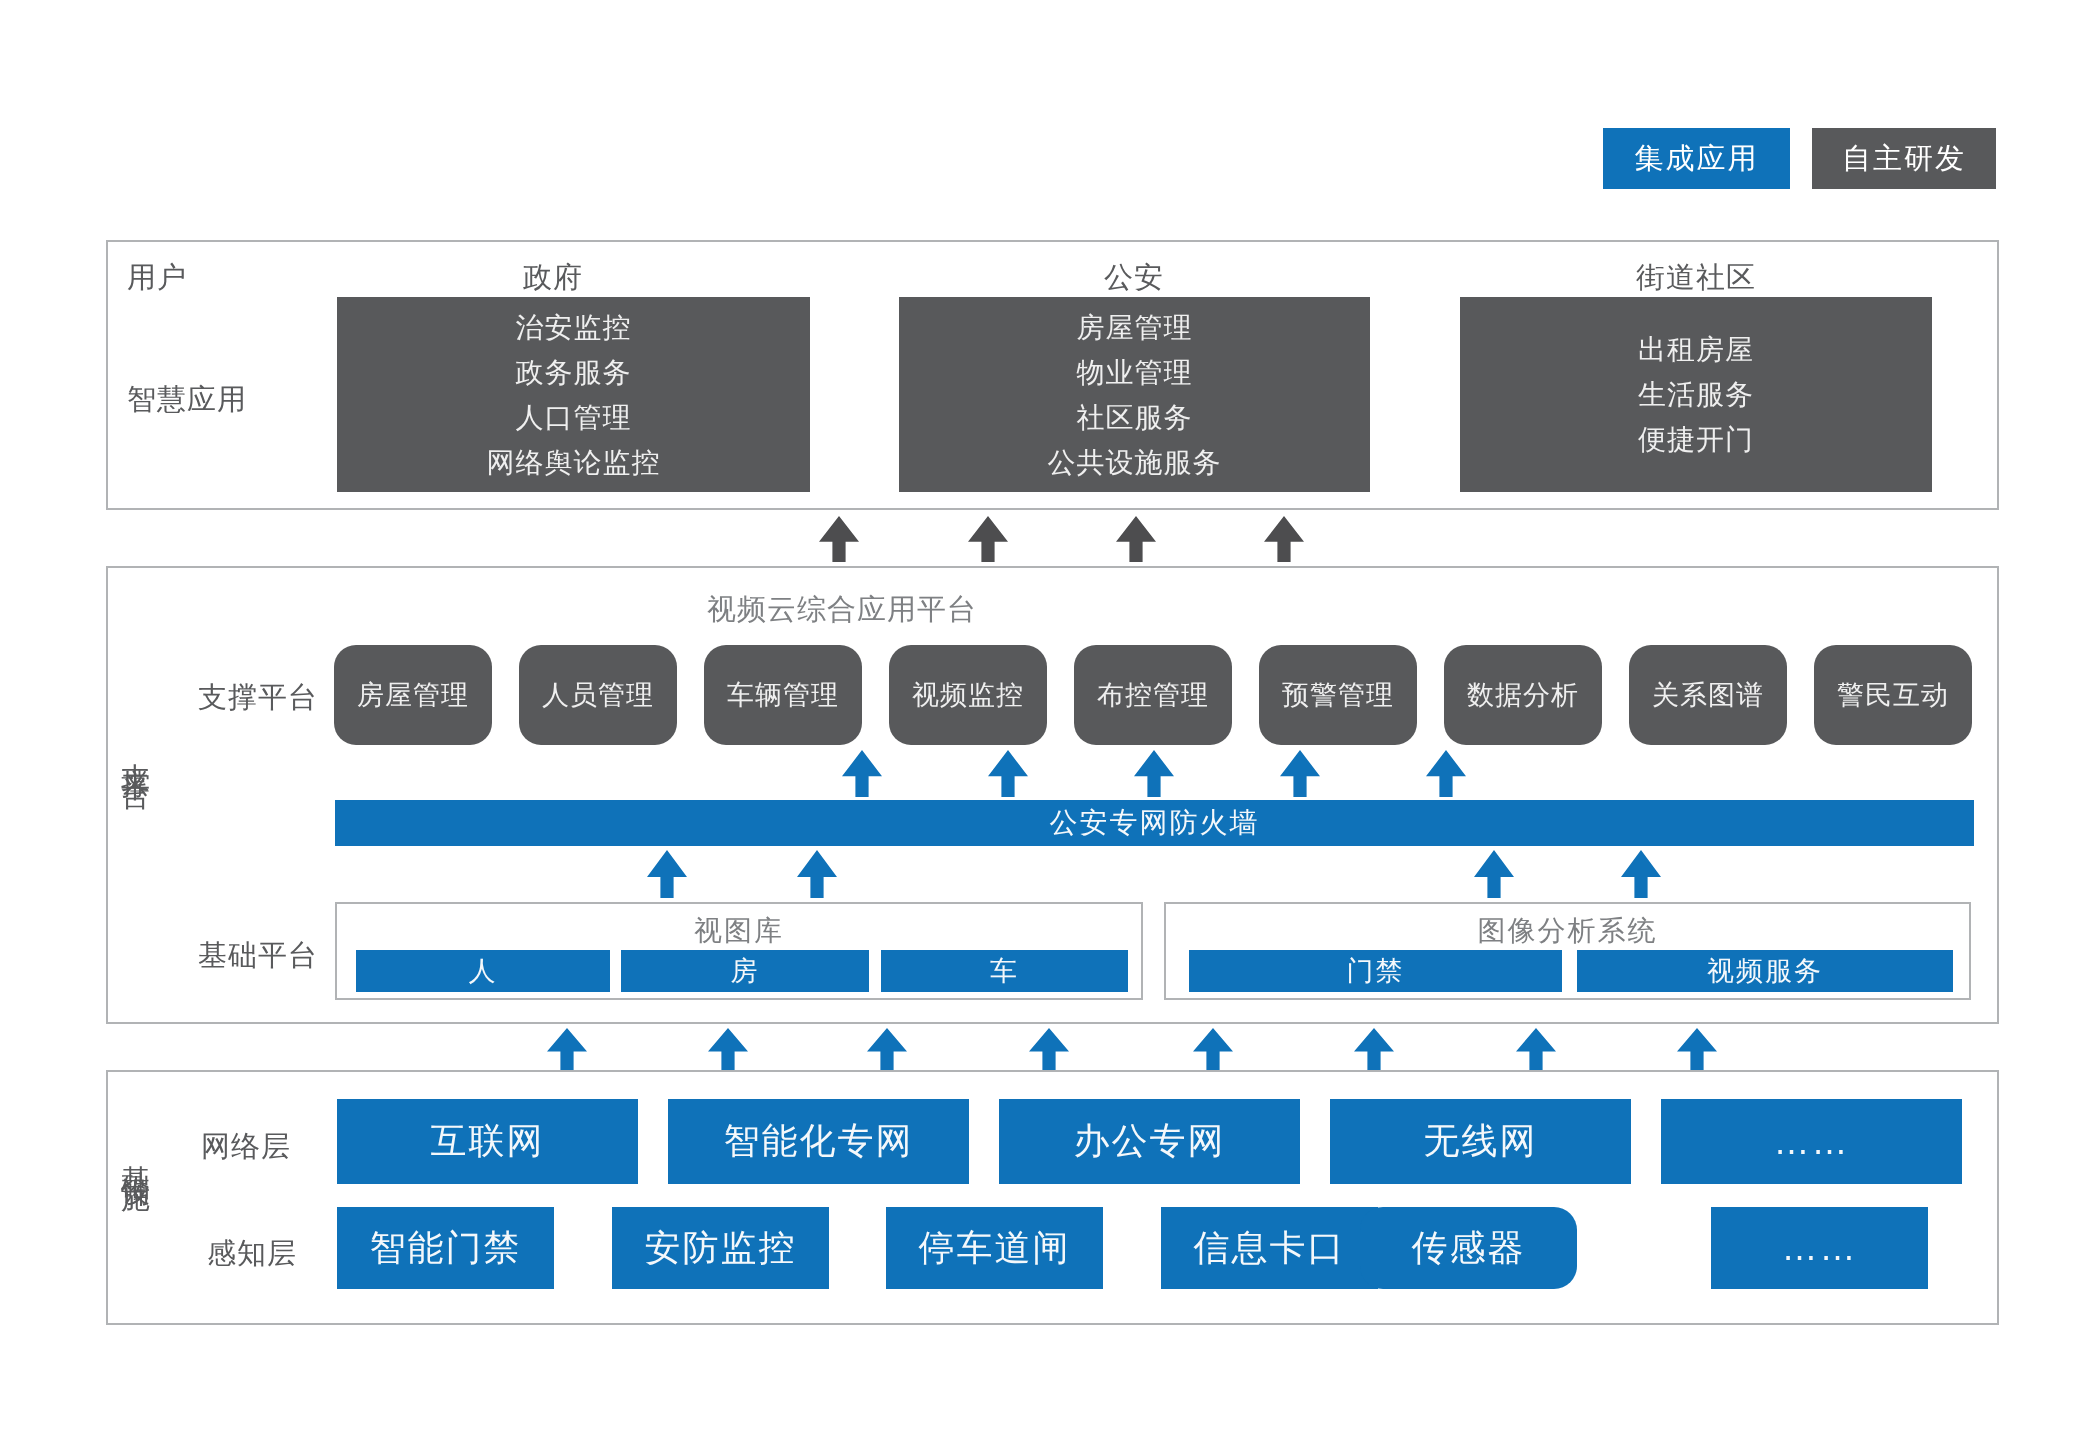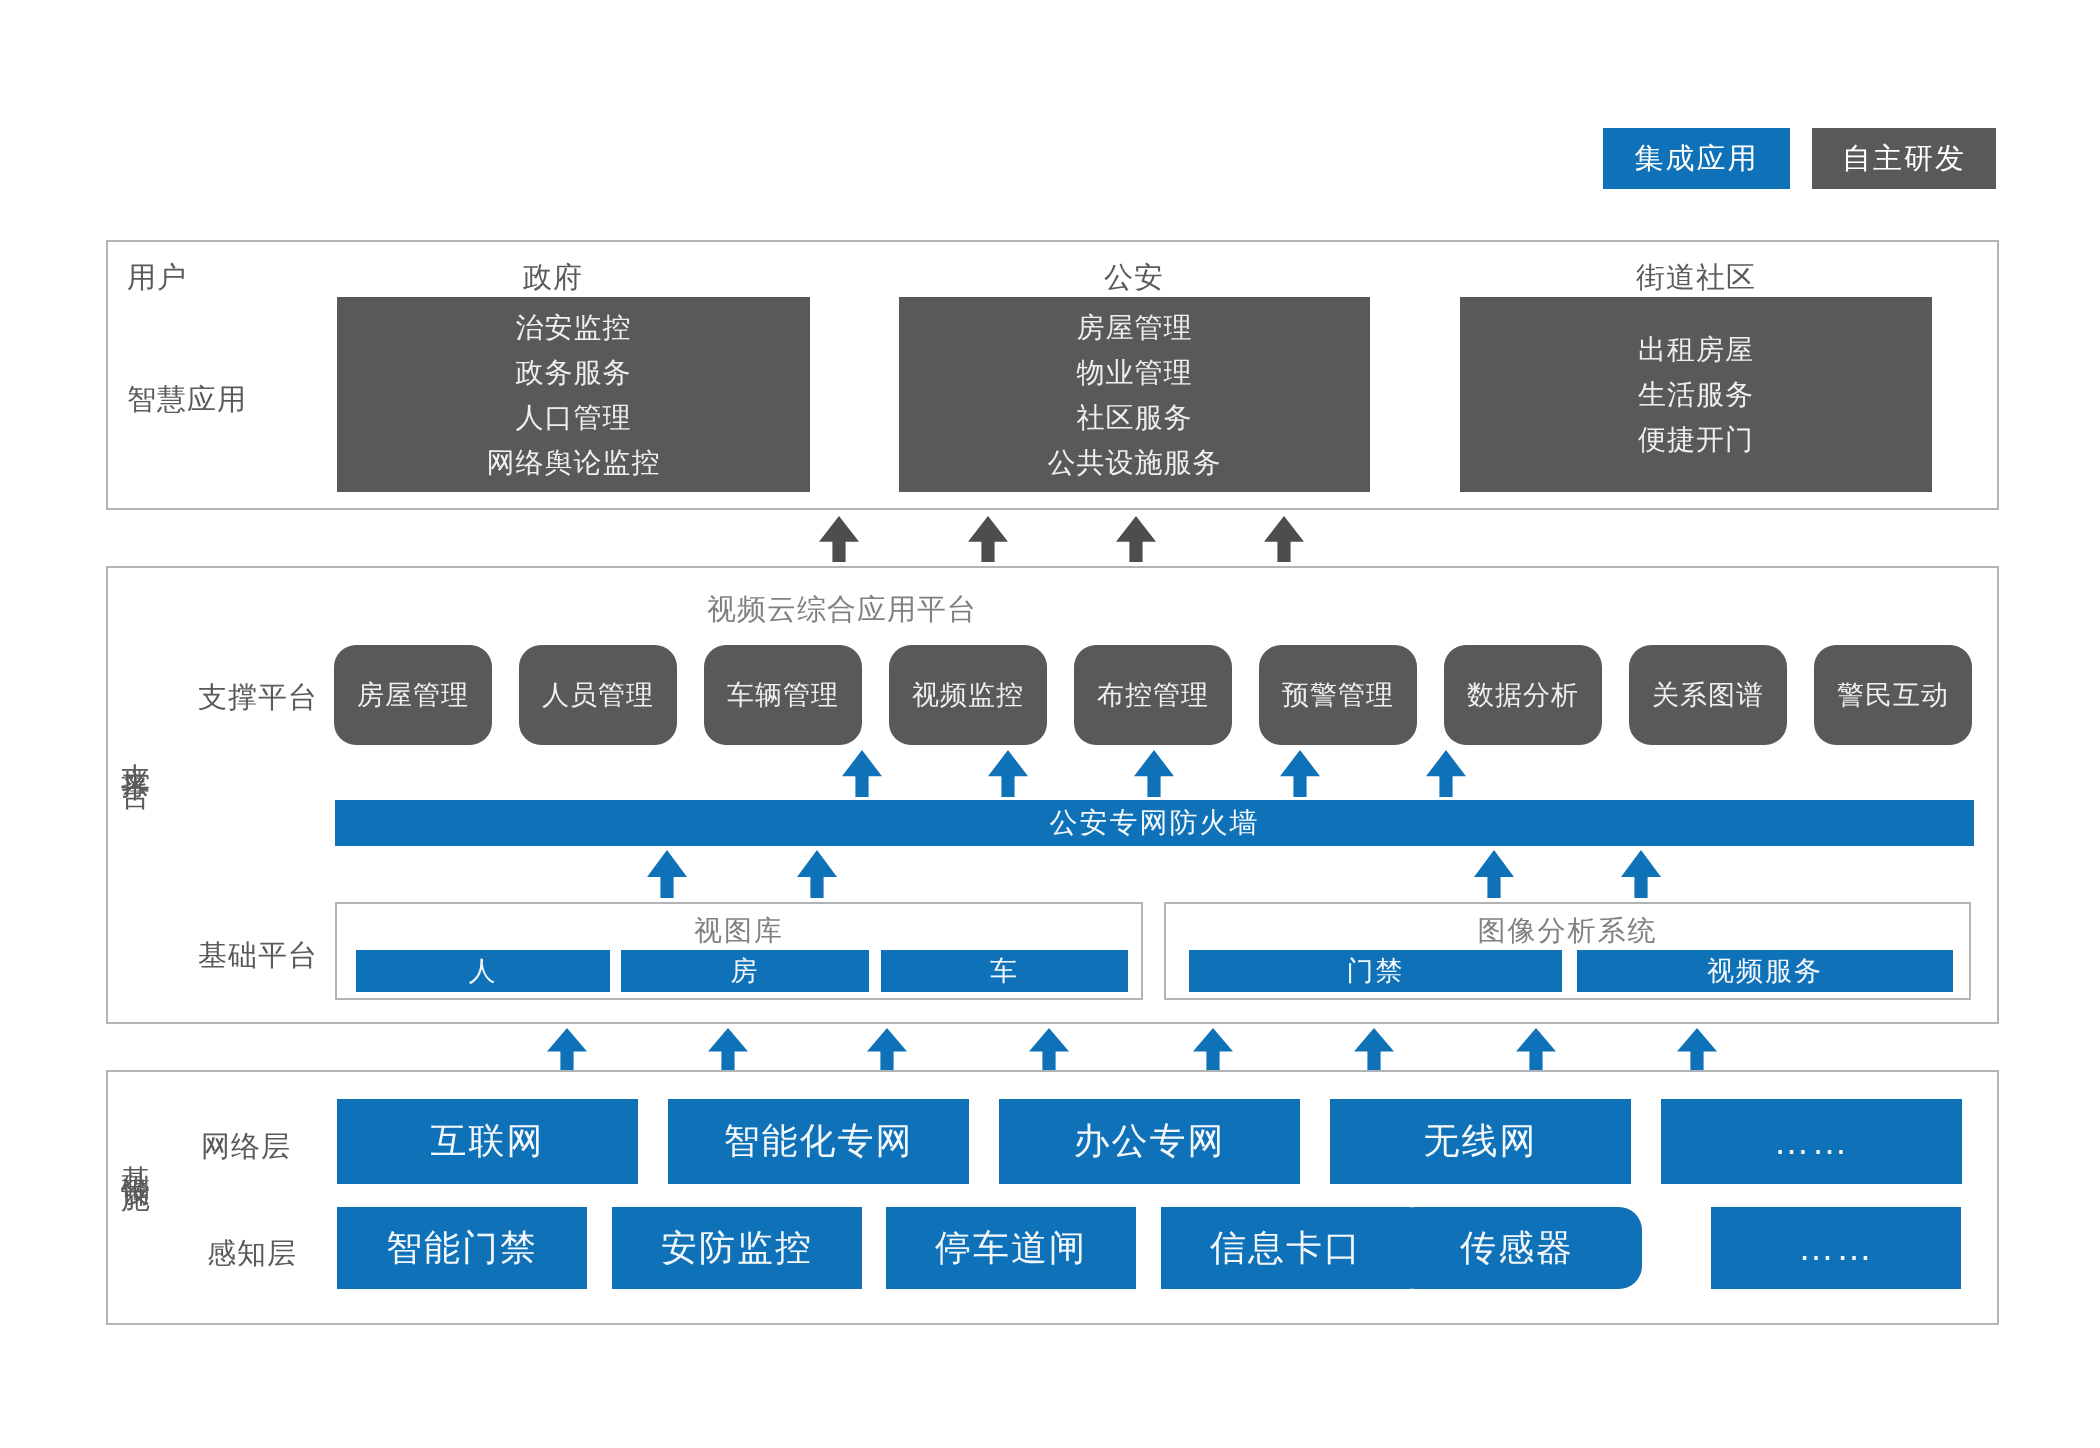--- a/index.html
+++ b/index.html
@@ -83,22 +83,22 @@
   .ca5{left:1193px;} .ca6{left:1354px;} .ca7{left:1516px;} .ca8{left:1677px;}
   .ca{top:1028px;height:42px;}
 
   
   .sec3{left:106px;top:1070px;width:1893px;height:255px;}
   .v-infra{left:116px;top:1142px;height:124px;}
   .net-label{left:201px;top:1127px;}
   .sense-label{left:201px;top:1234px;margin-left:6px;}
   .netbox{top:1099px;width:301px;height:85px;}
   .nb1{left:337px;} .nb2{left:668px;} .nb3{left:999px;} .nb4{left:1330px;} .nb5{left:1661px;}
-  .snsbox{top:1207px;width:250px;height:82px;}
-  .sb1{left:337px;} .sb2{left:612px;} .sb3{left:886px;} .sb4{left:1161px;} .sb5{left:1392px;border-radius:23px;} .sb6{left:1711px;}
+  .snsbox{top:1207px;width:217px;height:82px;}
+  .sb1{left:337px;} .sb2{left:612px;} .sb3{left:886px;} .sb4{left:1161px;} .sb5{left:1360px;border-radius:23px;} .sb6{left:1711px;}
 </style>
 </head>
 <body>
 
 <div class="stage">
 
   <div class="abs legend-int">集成应用</div>
   <div class="abs legend-self">自主研发</div>
 
   <div class="sec sec1"></div>

